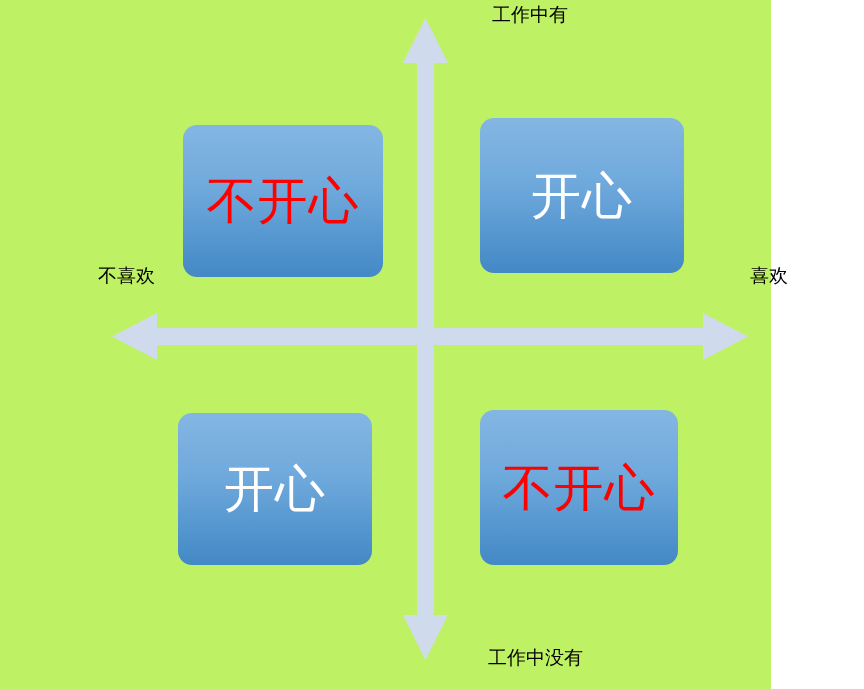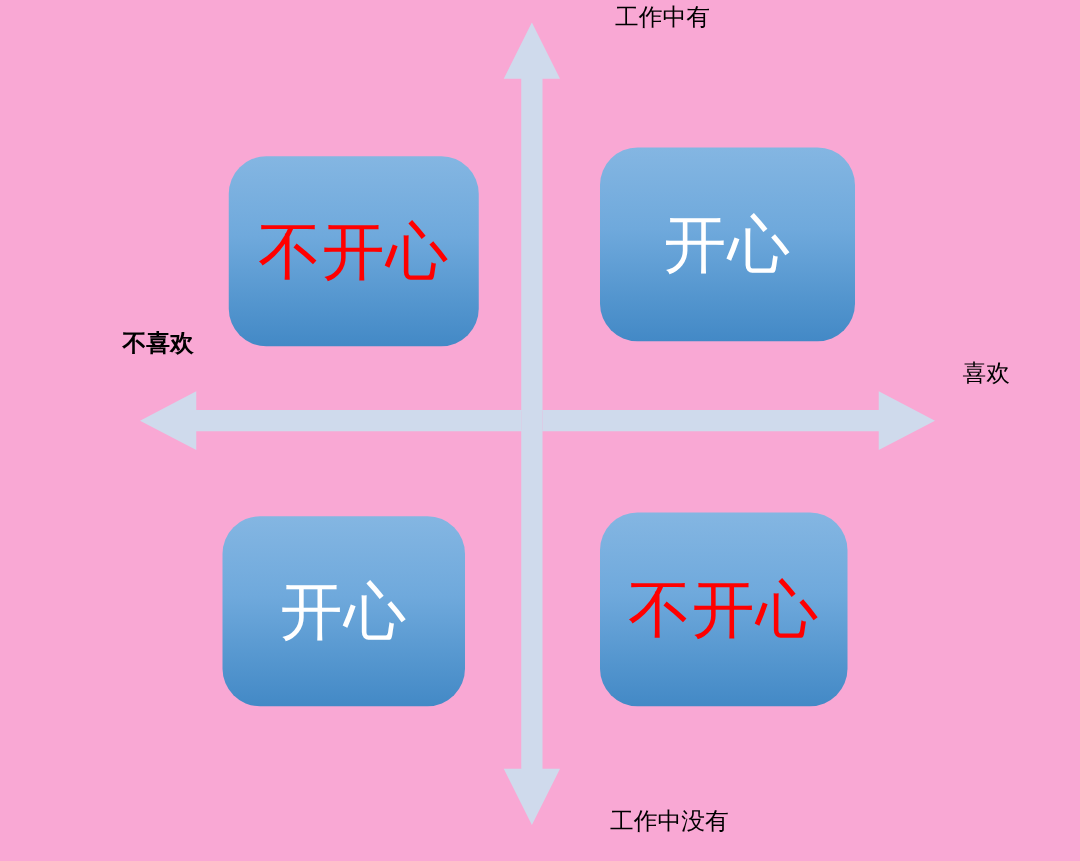--- a/index.html
+++ b/index.html
@@ -9,23 +9,23 @@
   body {
     width: 864px;
     height: 689px;
     background: #ffffff;
     font-family: "Liberation Serif", "DejaVu Serif", serif;
     overflow: hidden;
   }
 
   #canvas {
     position: relative;
-    width: 864px;
+    width: 771px;
     height: 689px;
-    background: #f9a8d4;
+    background: #bef264;
   }
 
   
   #axis-cross {
     position: absolute;
     left: 0;
     top: 0;
     width: 864px;
     height: 689px;
     pointer-events: none;
@@ -44,32 +44,30 @@
     left: 492px;
     top: 4px;
   }
   #label-bottom {
     left: 488px;
     top: 647px;
   }
   #label-left {
     left: 98px;
     top: 265px;
-    font-weight: bold;
   }
   #label-right {
-    left: 770px;
+    left: 750px;
     top: 265px;
-    margin-top: 24px;
   }
 
   
   .quad-box {
     position: absolute;
-    border-radius: 30px;
+    border-radius: 14px;
     background: linear-gradient(180deg, #84B6E2 0%, #6FA9DC 42%, #5395CE 78%, #4389C6 100%);
     display: flex;
     align-items: center;
     justify-content: center;
   }
   .quad-text {
     font-family: "Liberation Serif", "DejaVu Serif", serif;
     font-size: 50px;
     line-height: 1;
     letter-spacing: 1px;

